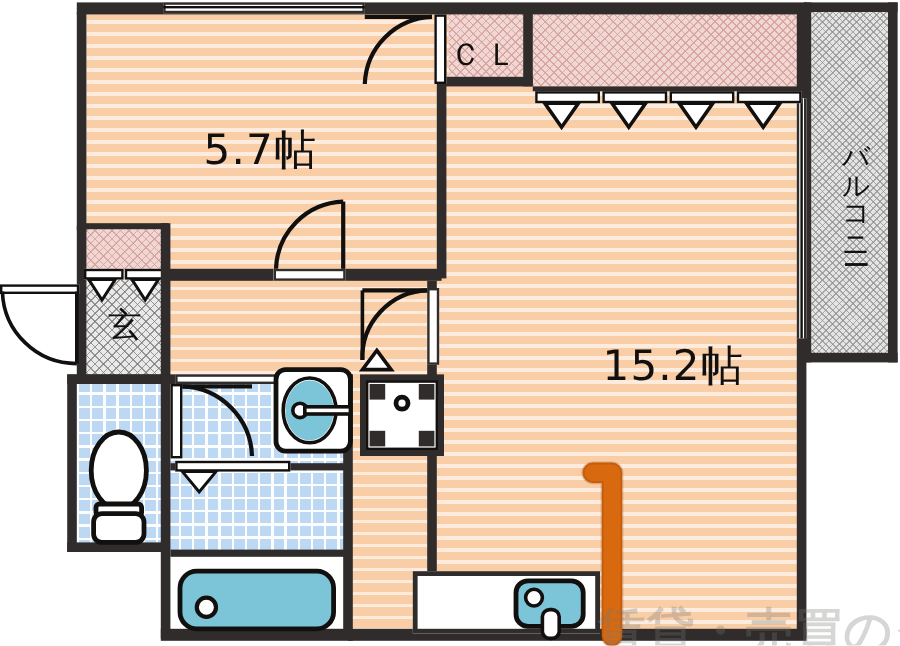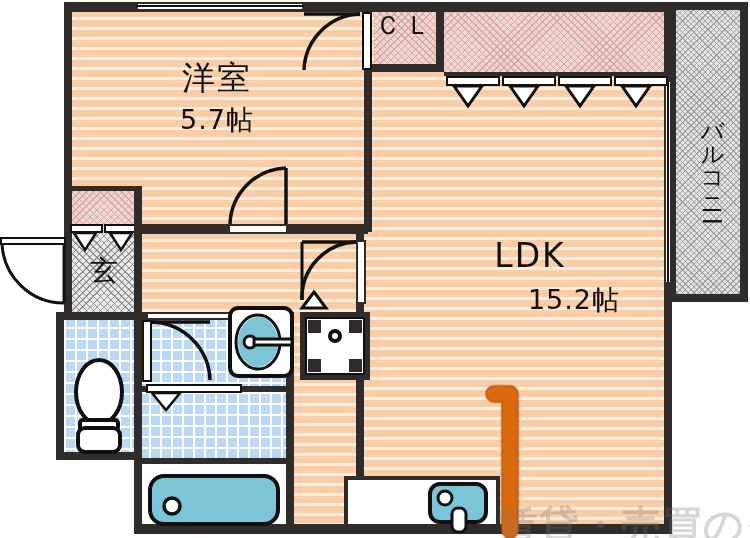--- a/index.html
+++ b/index.html
@@ -44,21 +44,21 @@
 
   
   .wall{position:absolute;background:#2f2c2b;}
   .wall-thin{position:absolute;background:#2f2c2b;}
   .wallwhite{position:absolute;background:#ffffff;}
 
   
   .lbl{position:absolute;color:#12100f;white-space:nowrap;text-align:center;
        font-family:"DejaVu Sans","Liberation Sans",sans-serif;}
   .lbl-room{font-size:33px;letter-spacing:2px;}
-  .lbl-num{font-size:27px;letter-spacing:1px;}
+  .lbl-num{font-size:35px;letter-spacing:1px;}
   .lbl-cl{font-size:26px;letter-spacing:4px;}
   .lbl-stor{font-size:28px;letter-spacing:3px;}
   .lbl-gen{font-size:28px;}
   .lbl-bal{font-size:23px;line-height:1.02;letter-spacing:0px;width:30px;}
 
   
   .ln{position:absolute;background:#12100f;}
   svg{position:absolute;overflow:visible;}
   .wm{position:absolute;font-size:40px;font-weight:bold;color:rgba(120,118,116,.30);
       letter-spacing:1px;white-space:nowrap;}
@@ -237,27 +237,25 @@
     <circle cx="17" cy="16" r="7" fill="#ffffff" stroke="#12100f" stroke-width="3"></circle>
     <rect x="24" y="26" width="14" height="24" rx="6" fill="#ffffff" stroke="#12100f" stroke-width="3"></rect>
   </svg>
 
   <svg style="left:484px;top:384px;width:40px;height:150px;">
     <path d="M10,10 L26,10 L26,146" fill="none" stroke="#d9690f" stroke-width="17" stroke-linecap="round" stroke-linejoin="round"></path>
     <path d="M10,10 L26,10 L26,146" fill="none" stroke="#8a3c04" stroke-width="19" stroke-linecap="round" stroke-linejoin="round" opacity="0.25"></path>
     <path d="M10,10 L26,10 L26,146" fill="none" stroke="#d9690f" stroke-width="14" stroke-linecap="round" stroke-linejoin="round"></path>
   </svg>
 
-  <div class="lbl lbl-room" style="left:132px;top:56px;width:170px;">洋室</div>
   <div class="lbl lbl-num" style="left:132px;top:102px;width:170px;">5.7帖</div>
 
-  <div class="lbl lbl-room" style="left:440px;top:236px;width:180px;">LDK</div>
   <div class="lbl lbl-num" style="left:440px;top:282px;width:180px;text-align:right;">15.2帖</div>
 
-  <div class="lbl lbl-cl" style="left:372px;top:8px;width:66px;">ＣＬ</div>
+  <div class="lbl lbl-cl" style="left:372px;top:28px;width:66px;">ＣＬ</div>
 
 
   <div class="lbl lbl-gen" style="left:72px;top:252px;width:64px;">玄</div>
 
   <div class="lbl lbl-bal" style="left:694px;top:62px;writing-mode:vertical-rl;text-orientation:upright;height:190px;">バルコニー</div>
 
   <div class="wm" style="left:498px;top:498px;">賃貸・売買のクラ</div>
 
 </div>
 

